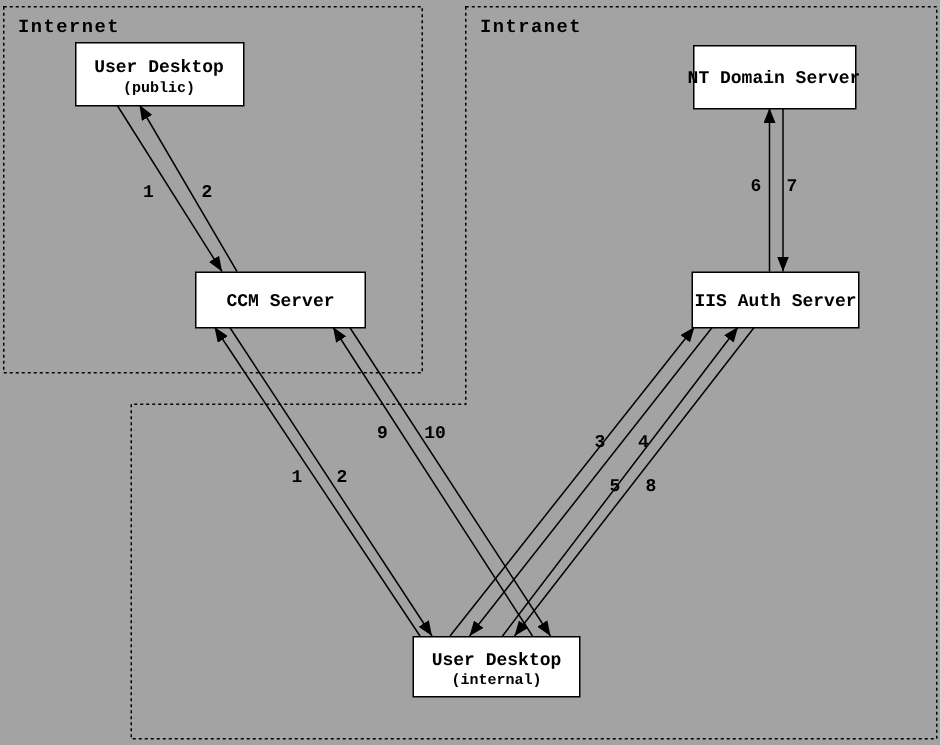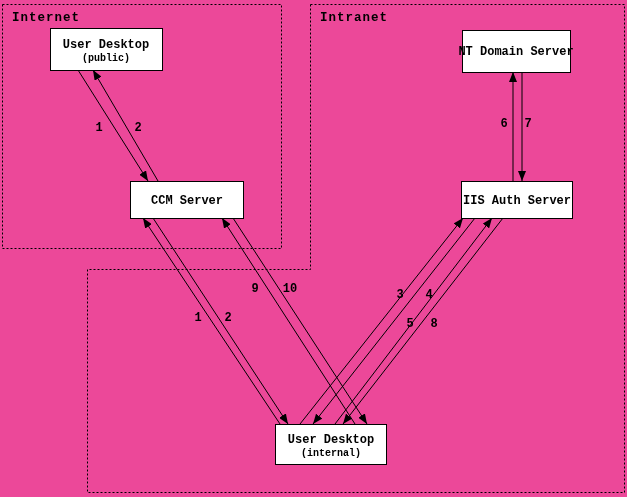--- a/index.html
+++ b/index.html
@@ -4,21 +4,21 @@
 <style>
   html, body {
     margin: 0;
     padding: 0;
     background: #ffffff;
   }
   #stage {
     position: relative;
     width: 627px;
     height: 497px;
-    background: #ec4899;
+    background: #a3a3a3;
     font-family: "Liberation Mono", "DejaVu Sans Mono", monospace;
   }
   svg text {
     font-family: "Liberation Mono", "DejaVu Sans Mono", monospace;
     font-weight: bold;
     fill: #000000;
   }
   .zone-label { font-size: 12.5px; letter-spacing: 1px; }
   .node-title { font-size: 12px; }
   .node-sub   { font-size: 10px; }

